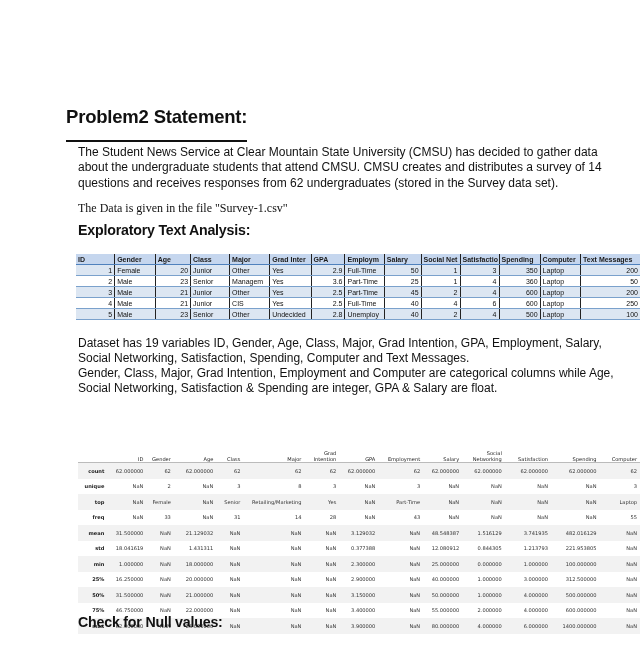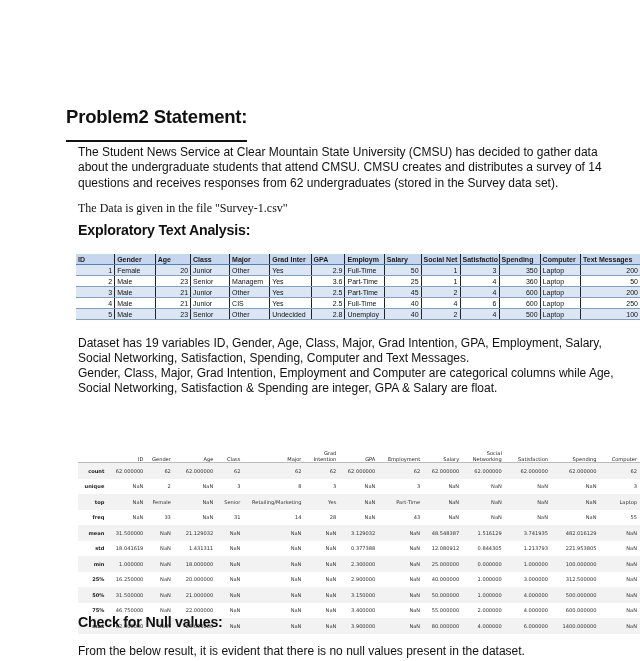--- a/index.html
+++ b/index.html
@@ -342,14 +342,13 @@
           <td>80.000000</td>
           <td>4.000000</td>
           <td>6.000000</td>
           <td>1400.000000</td>
           <td>NaN</td>
         </tr>
       </tbody>
   </table>
 
   <div class="h2" style="top:614px;">Check for Null values:</div>
-  <div class="para" style="top:644px;">From the below result, it is evident that there is no null values present in the dataset.</div>
 </div>
 
 </body></html>

